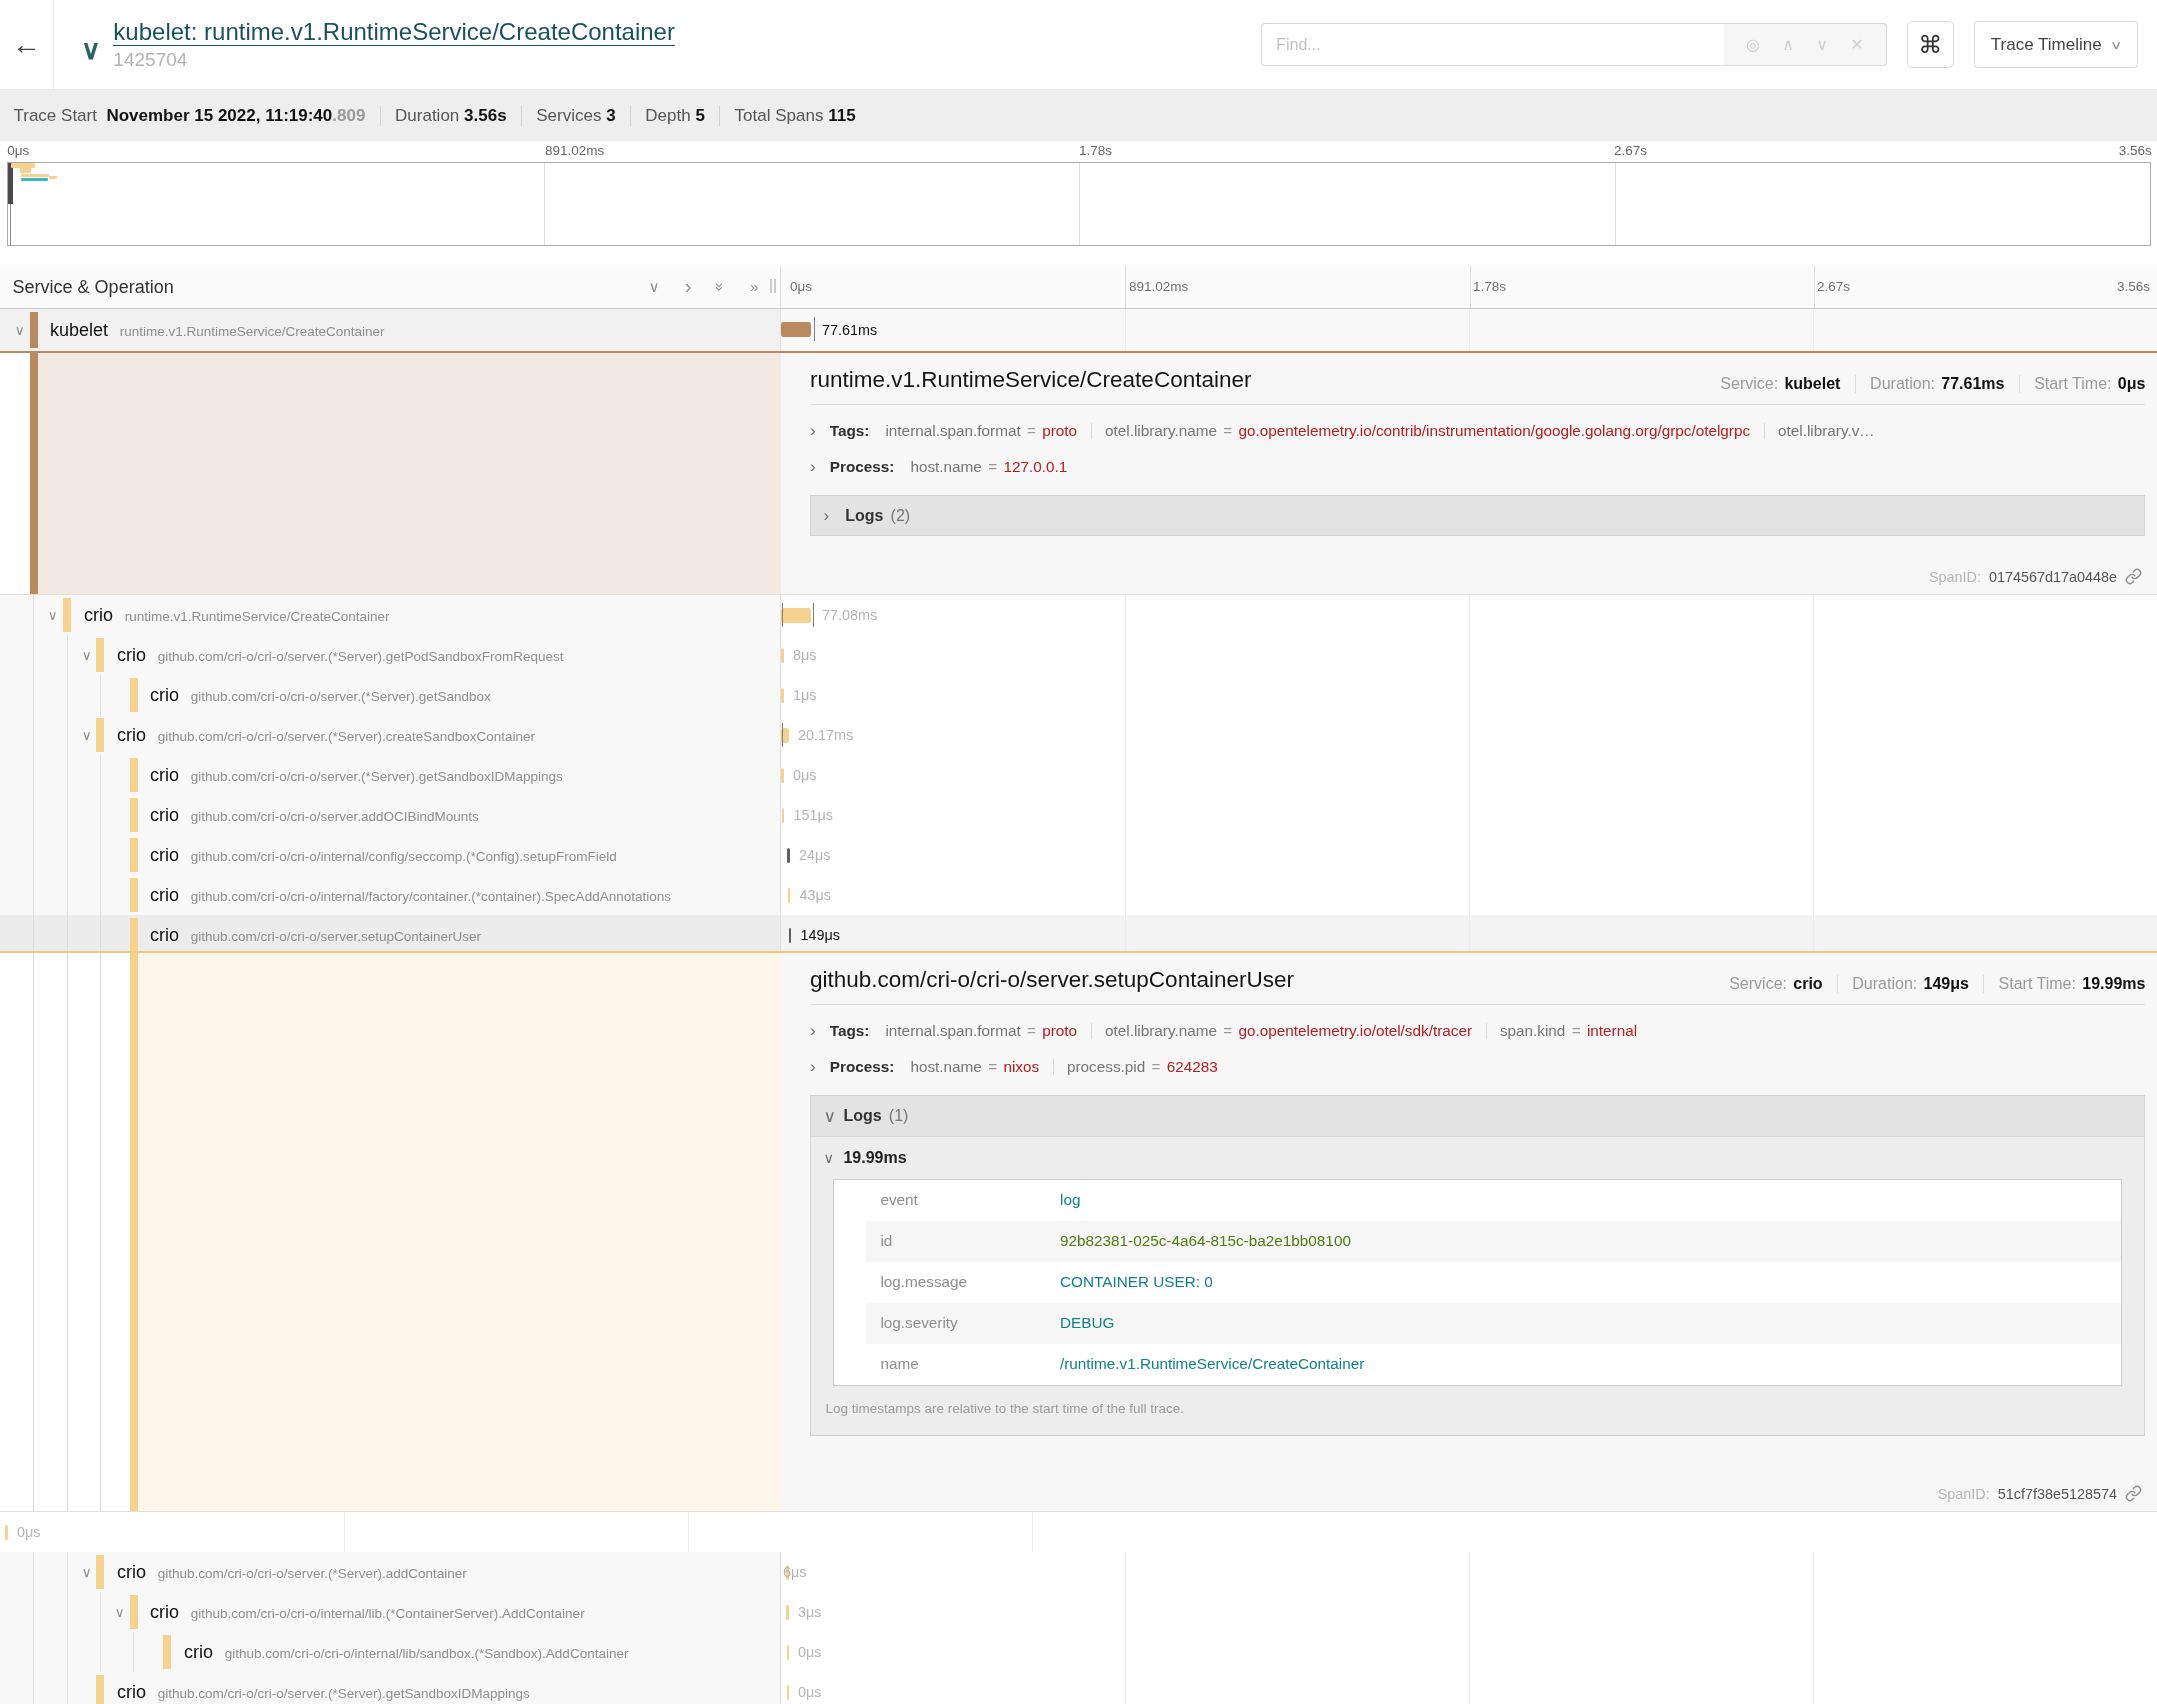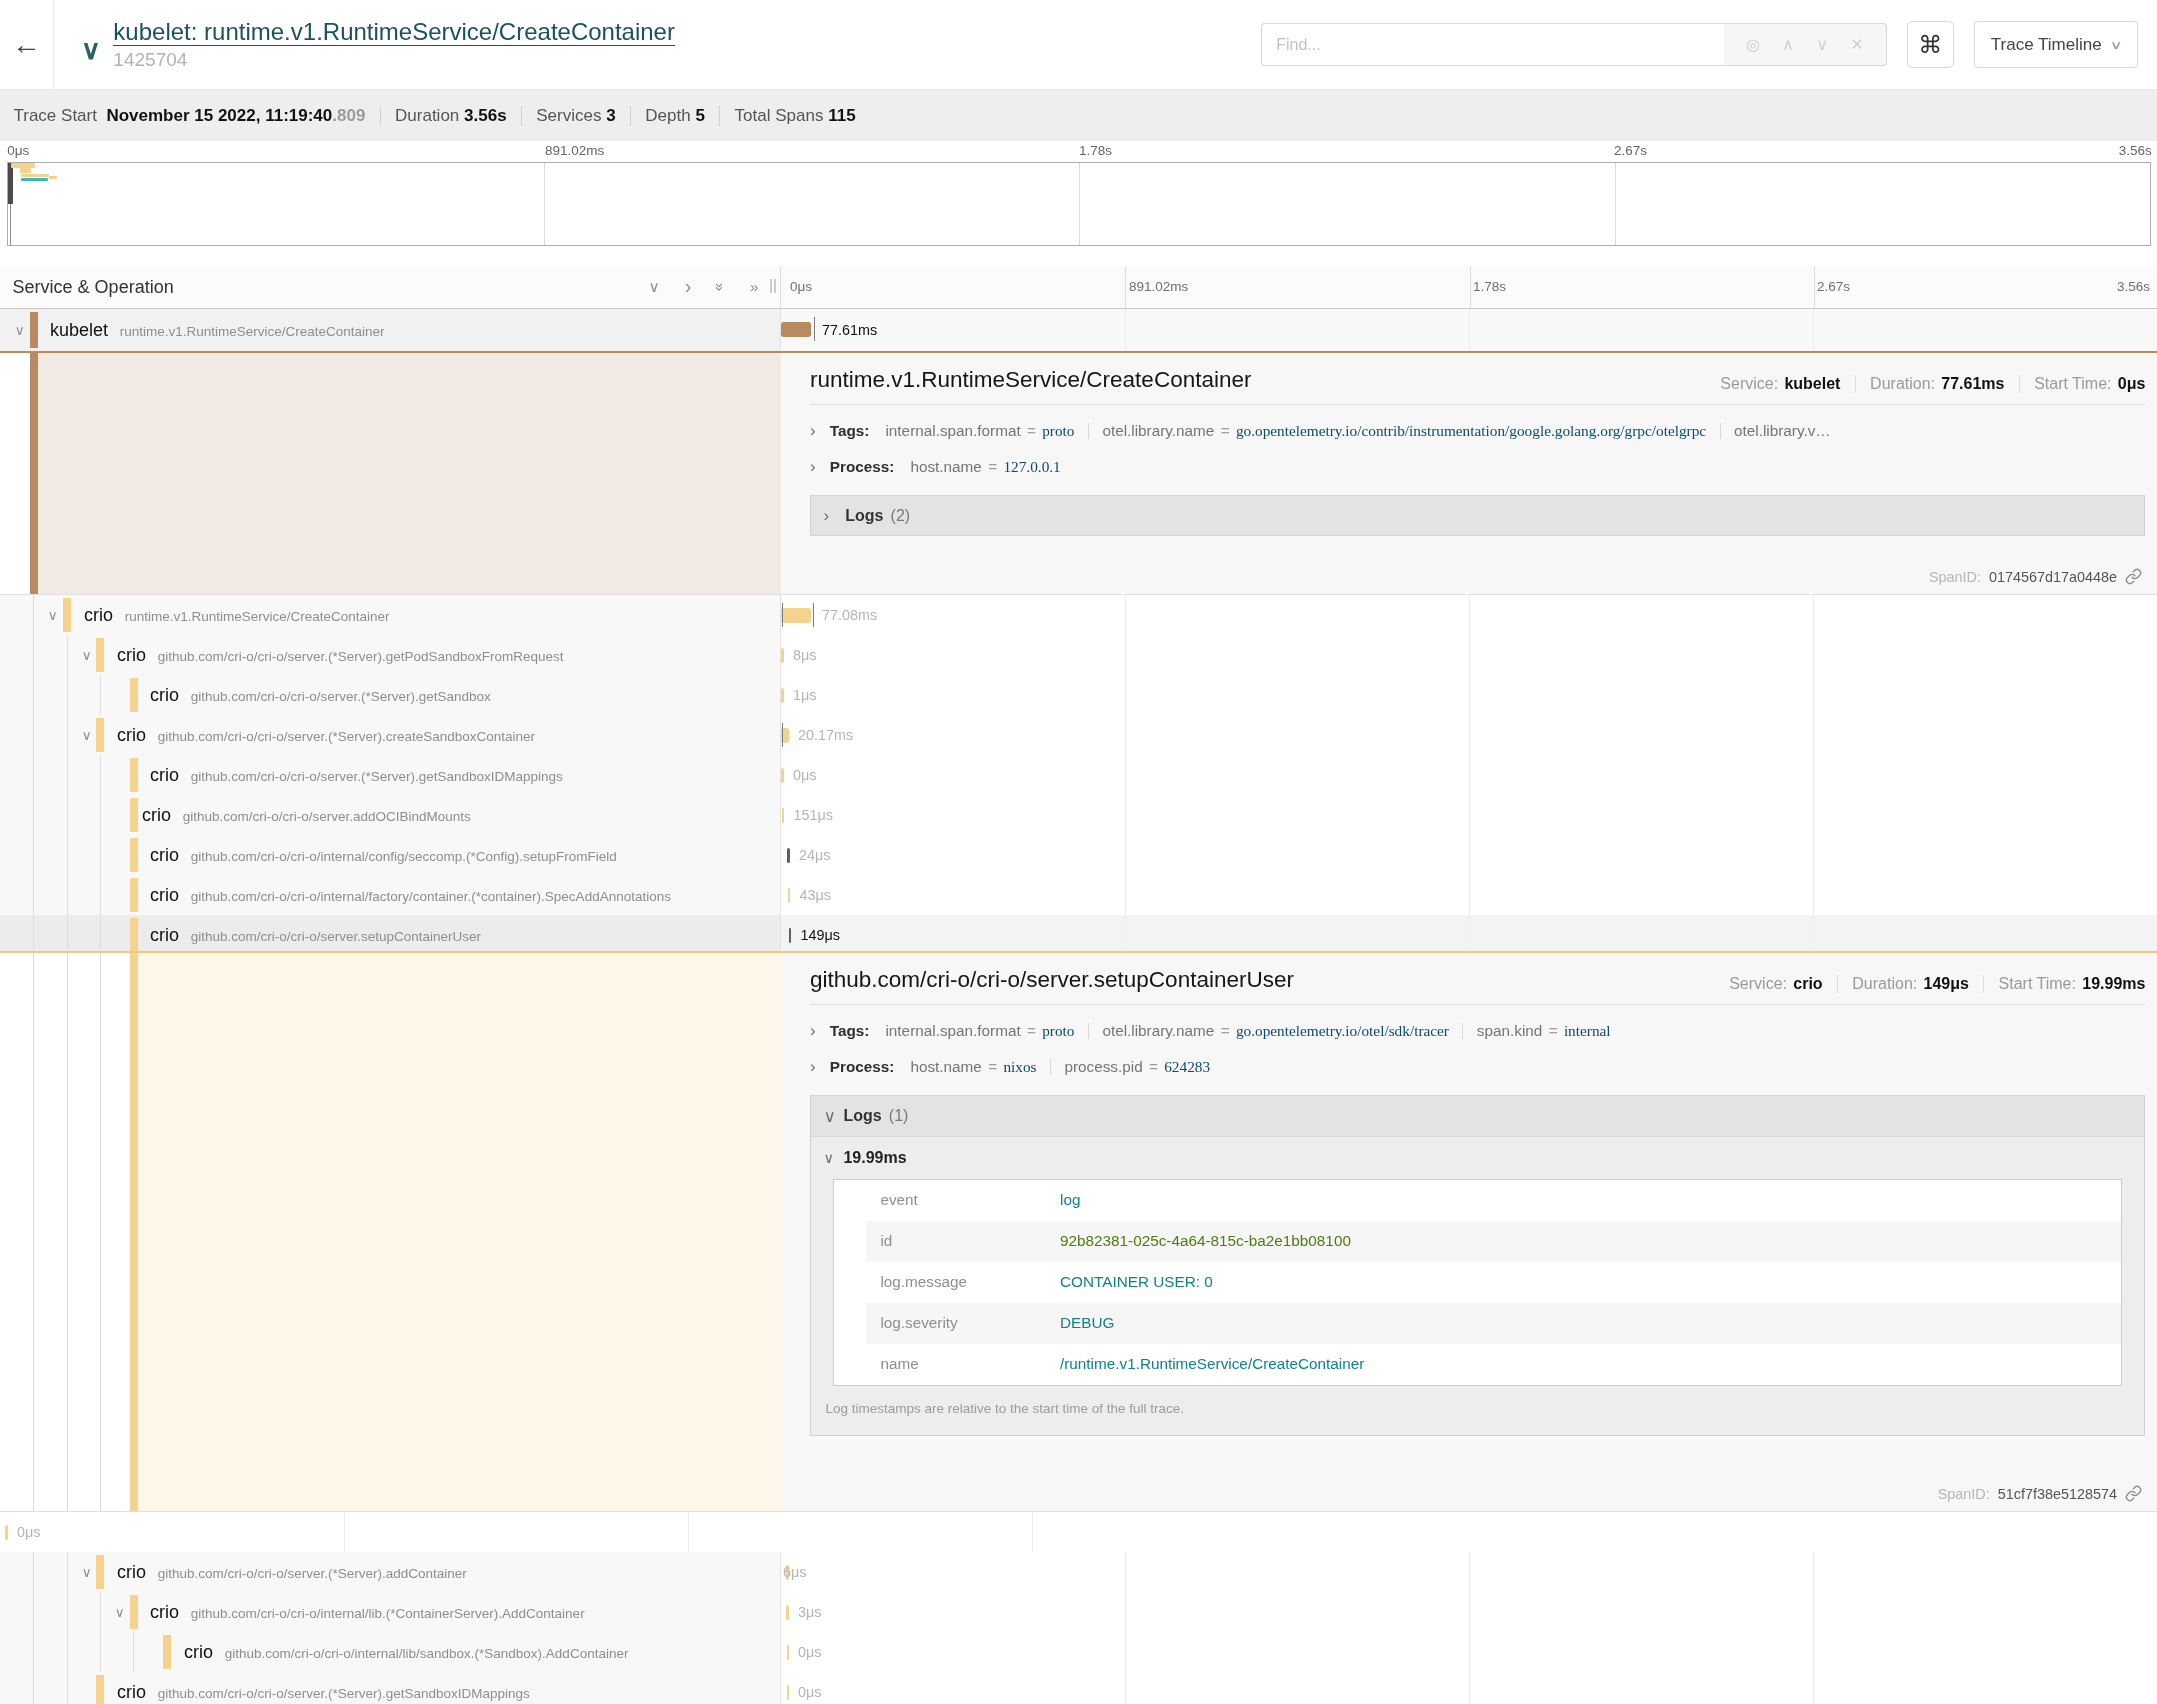--- a/index.html
+++ b/index.html
@@ -114,21 +114,21 @@
   .d-meta { display:flex; align-items:center; font-size:16px; color:#9a9a9a; white-space:nowrap; margin-left:27px; }
   .d-meta b { color:#111; margin-left:6.3px; }
   .meta-sep { width:0.9px; height:18px; background:#ddd; margin:0 14.4px; }
   .kv-line { display:flex; align-items:center; margin-top:16px; font-size:15.3px; white-space:nowrap; overflow:hidden; }
   .kv-caret { color:#6e6e6e; font-size:17px; margin-right:9px; width:10.8px; cursor:pointer; }
   .kv-title { font-weight:bold; color:#2f2f2f; margin-right:16px; }
   .tag-list { display:flex; align-items:center; }
   .tag { cursor:pointer; }
   .tag .tk { color:#757575; }
   .tag .te { color:#9b9b9b; margin:0 6.3px; }
-  .tag .tv { color:#0c4a6e;font-family:Liberation Serif, serif; }
+  .tag .tv { color:#b91c1c; }
   .tag-sep { width:0.9px; height:16px; background:#d8d8d8; margin:0 13.5px; flex:none; }
   .logs-accordion { margin-top:18px; height:41px; background:#e3e3e3; border:0.9px solid #d2d2d2;
     display:flex; align-items:center; padding:0 12.6px; font-size:16px; cursor:pointer; }
   .logs-accordion .kv-caret { margin-right:10.8px; }
   .logs-label { font-weight:bold; color:#333; margin-right:7.2px; }
   .logs-count { color:#777; }
   .spanid-row { position:absolute; right:16px; bottom:9px; font-size:14.4px; color:#b5b5b5;
     display:flex; align-items:center; gap:8px; }
   .spanid-val { color:#555; }
   .link-icon { cursor:pointer; display:inline-flex; }
@@ -361,21 +361,21 @@
         <span class="dur-label" style="left: 12px;">0μs</span>
       <i class="vgrid" style="left: 344px;"></i>
           <i class="vgrid" style="left: 688px;"></i>
           <i class="vgrid" style="left: 1032px;"></i>
         </div>
     </div>
       <div class="span-row">
       <div class="row-left">
 
         <span class="svc-bar" style="left: 130px; background: rgb(245, 210, 142);"></span>
-        <span class="row-text" style="left: 142px;">
+        <span class="row-text" style="left: 150px;">
           <span class="svc-name">crio</span><span class="op-name">github.com/cri-o/cri-o/server.addOCIBindMounts</span>
         </span>
       <i class="guide" style="left: 33px;"></i>
           <i class="guide" style="left: 67px;"></i>
           <i class="guide" style="left: 100px;"></i>
         </div>
       <div class="row-right">
         <span class="span-bar" style="left: 0.8px; width: 2.7px; background: rgb(245, 210, 142);"></span>
         <span class="dur-label" style="left: 12.5px;">151μs</span>
       <i class="vgrid" style="left: 344px;"></i>

